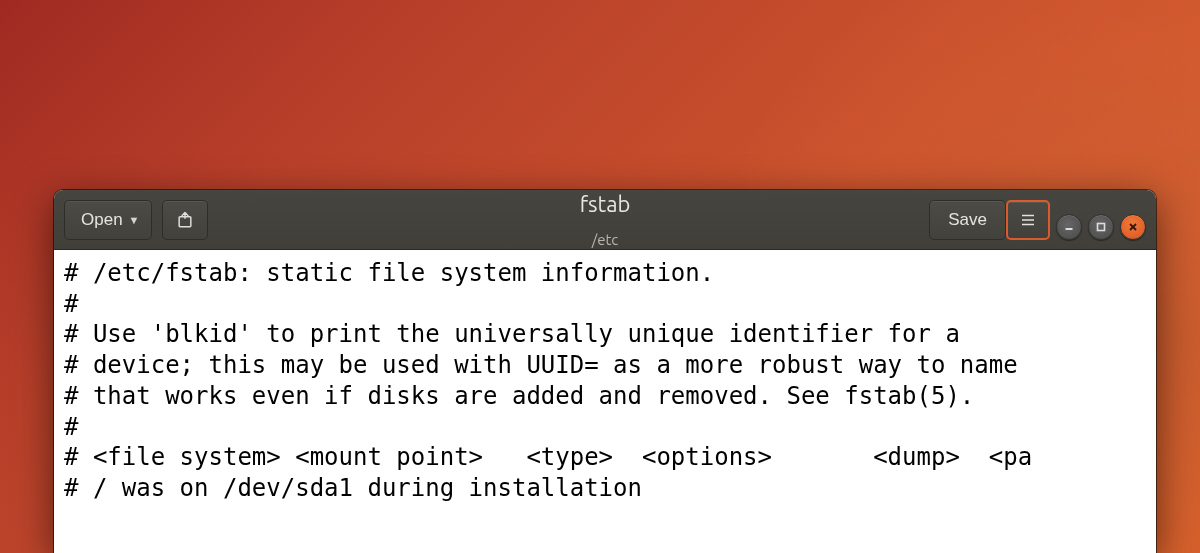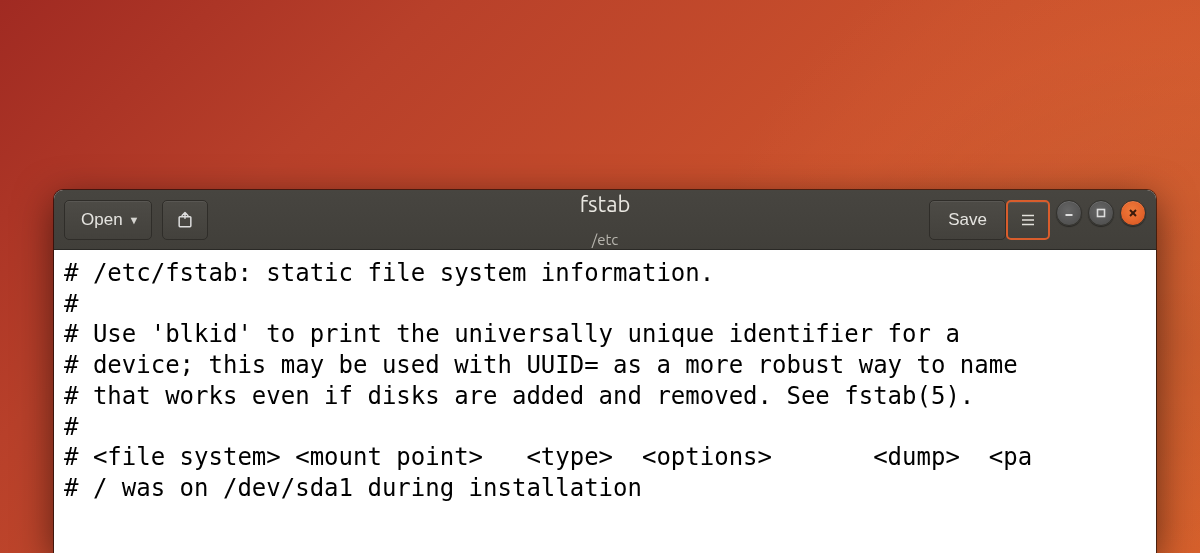--- a/index.html
+++ b/index.html
@@ -53,21 +53,21 @@
       position: absolute;
       left: 50%;
       top: 50%;
       transform: translate(-50%, -50%);
       text-align: center;
       color: #e8e6e0;
       line-height: 1.1;
     }
     .title-center .fname { font-weight: 400; font-size: 22px; }
     .title-center .fpath { font-size: 15px; color: #b7b5ae; margin-top: 16px; }
-    .right-group { margin-left: auto; display: flex; align-items: flex-start; }
+    .right-group { margin-left: auto; display: flex; align-items: flex-end; }
     .save-btn { padding: 0 18px; }
     .menu-btn {
       padding: 0 11px;
       border: 2px solid #d95d2c;
       background: linear-gradient(to bottom,#4c4a44,#42403b);
     }
     .menu-btn svg { width: 18px; height: 18px; stroke: #e4e2dc; }
     .win-controls { display: flex; align-items: center; gap: 6px; margin-left: 6px; }
     .wc {
       width: 26px; height: 26px; border-radius: 50%;

